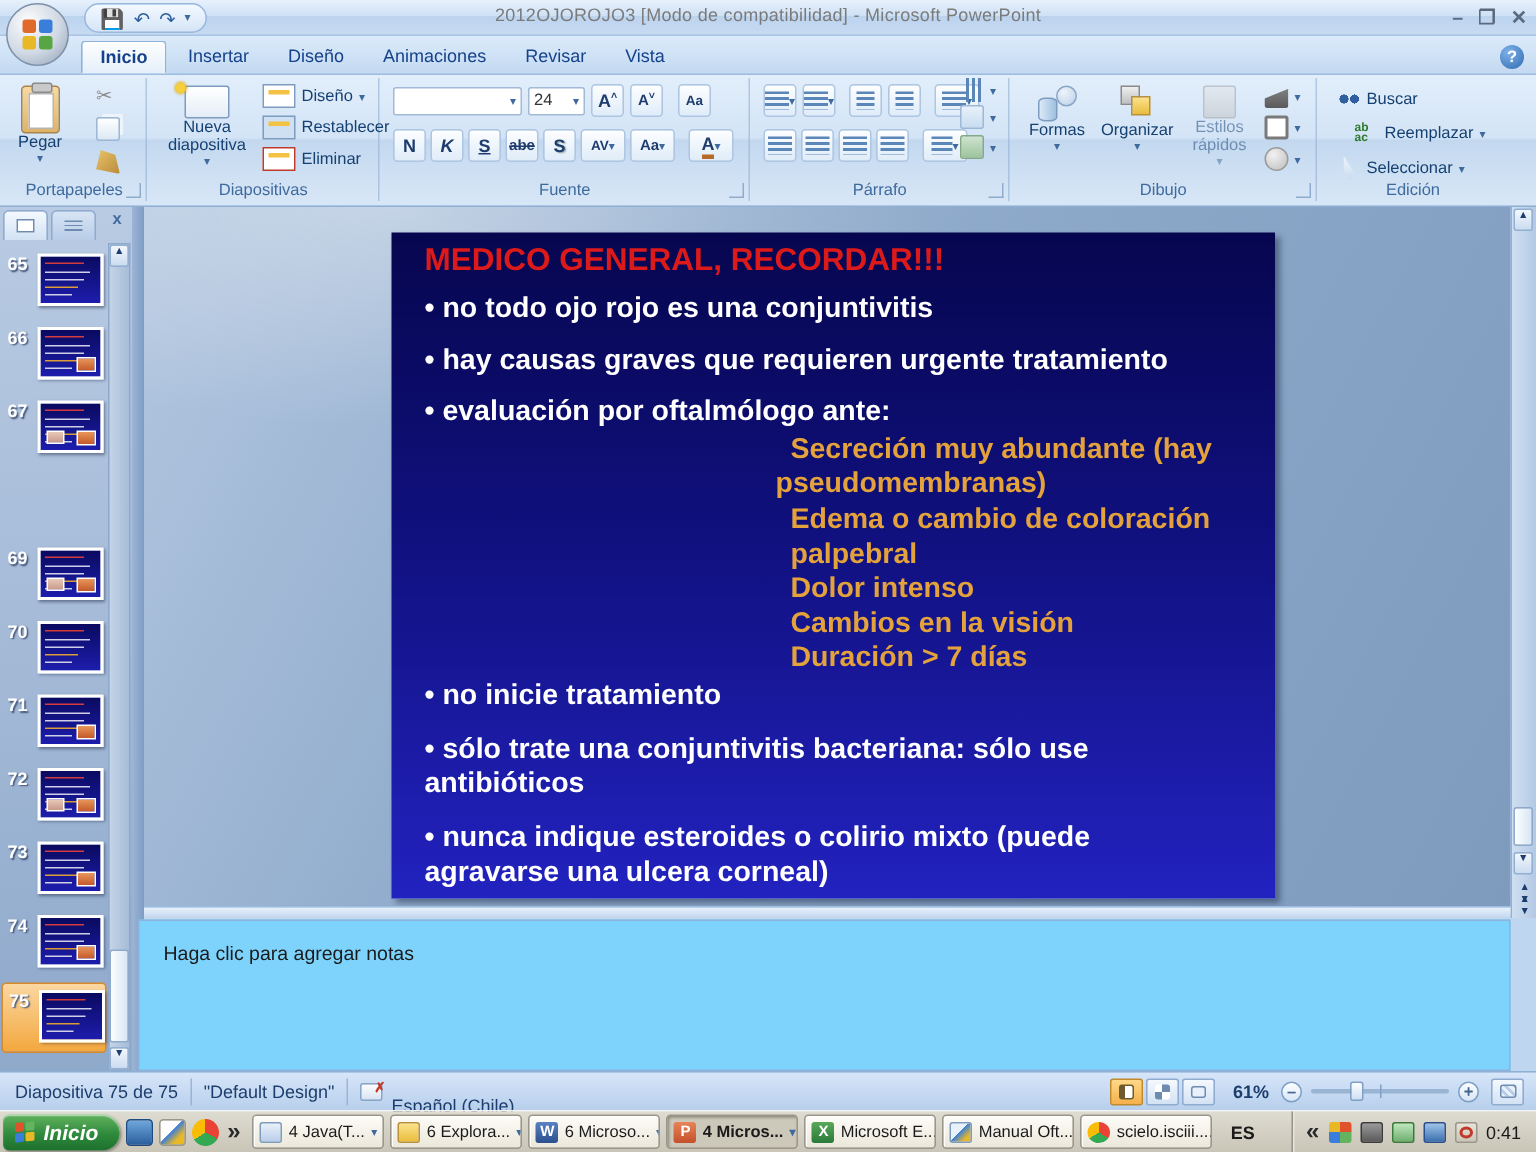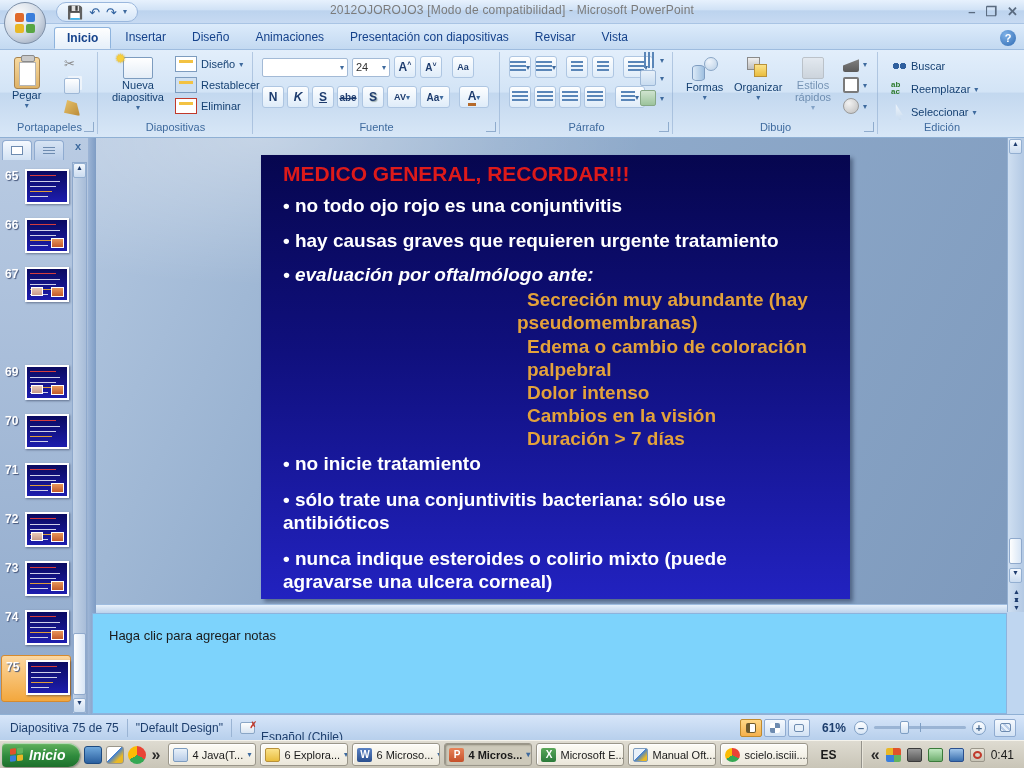--- a/index.html
+++ b/index.html
@@ -212,21 +212,20 @@
     <span>–</span>
     <span>❐</span>
     <span>✕</span>
   </div>
 
   <div id="tabrow" class="abs">
     <div class="tab active">Inicio</div>
     <div class="tab">Insertar</div>
     <div class="tab">Diseño</div>
     <div class="tab">Animaciones</div>
-    <div class="tab">Presentación con diapositivas</div>
     <div class="tab">Revisar</div>
     <div class="tab">Vista</div>
   </div>
   <div id="help-btn" class="abs">?</div>
 
   <div id="ribbon" class="abs">
 
     <div class="group" style="left:2px; width:96px;">
       <div class="bigbtn" style="position:absolute; left:6px; top:2px;">
         <span class="clip"></span>
@@ -419,21 +418,21 @@
       <span class="launcher"></span>
     </div>
 
     <div class="group" style="left:881px; width:122px; border-right:none;">
       <div style="position:absolute; left:10px; top:6px; display:flex; flex-direction:column; gap:7px;">
         <span class="smallrow">
           <span class="ic16" style="background:radial-gradient(circle 5px at 5px 8px,#2f5f9e 60%,transparent 61%),radial-gradient(circle 5px at 12px 8px,#2f5f9e 60%,transparent 61%);"></span>
           <span>Buscar</span>
         </span>
         <span class="smallrow">
-          <span class="ic16" style="color:#2d7a2d; font-size:8px; font-weight:bold; line-height:7px;">ab<br>ac</span>
+          <span class="ic16" style="color:#2d7a2d; font-size:8px; font-weight:bold; line-height:7px;margin-left:12px;">ab<br>ac</span>
           <span>Reemplazar</span>
             <span class="dd">▾</span>
         </span>
         <span class="smallrow">
           <span class="ic16" style="background:linear-gradient(#eef4fb,#cadcef); clip-path:polygon(30% 0,75% 70%,55% 70%,65% 100%,50% 100%,42% 72%,30% 85%);"></span>
           <span>Seleccionar</span>
             <span class="dd">▾</span>
         </span>
       </div>
       <div class="grp-label">Edición</div>
@@ -566,21 +565,21 @@
         </span>
       </div>
     </div>
   <div id="splitter-v" class="abs"></div>
 
   <div id="workspace" class="abs">
     <div id="slide" class="abs">
       <div class="stx s-title" style="left:22px; top:7px;">MEDICO GENERAL, RECORDAR!!!</div>
       <div class="stx s-b bullet" style="left:22px; top:75px;">hay causas graves que requieren urgente tratamiento</div>
       <div class="stx s-b bullet" style="left:22px; top:40px;">no todo ojo rojo es una conjuntivitis</div>
-      <div class="stx s-b bullet" style="left:22px; top:109px;font-style:italic;">evaluación por oftalmólogo ante:</div>
+      <div class="stx s-b bullet" style="left:22px; top:109px;">evaluación por oftalmólogo ante:</div>
       <div class="stx s-o" style="left:266px; top:134px;">Secreción muy abundante (hay</div>
       <div class="stx s-o" style="left:256px; top:157px;">pseudomembranas)</div>
       <div class="stx s-o" style="left:266px; top:181px;">Edema o cambio de coloración</div>
       <div class="stx s-o" style="left:266px; top:204px;">palpebral</div>
       <div class="stx s-o" style="left:266px; top:227px;">Dolor intenso</div>
       <div class="stx s-o" style="left:266px; top:250px;">Cambios en la visión</div>
       <div class="stx s-o" style="left:266px; top:273px;">Duración &gt; 7 días</div>
       <div class="stx s-b bullet" style="left:22px; top:298px;">no inicie tratamiento</div>
       <div class="stx s-b bullet" style="left:22px; top:334px;">sólo trate una conjuntivitis bacteriana: sólo use</div>
       <div class="stx s-b" style="left:22px; top:357px;">antibióticos</div>

